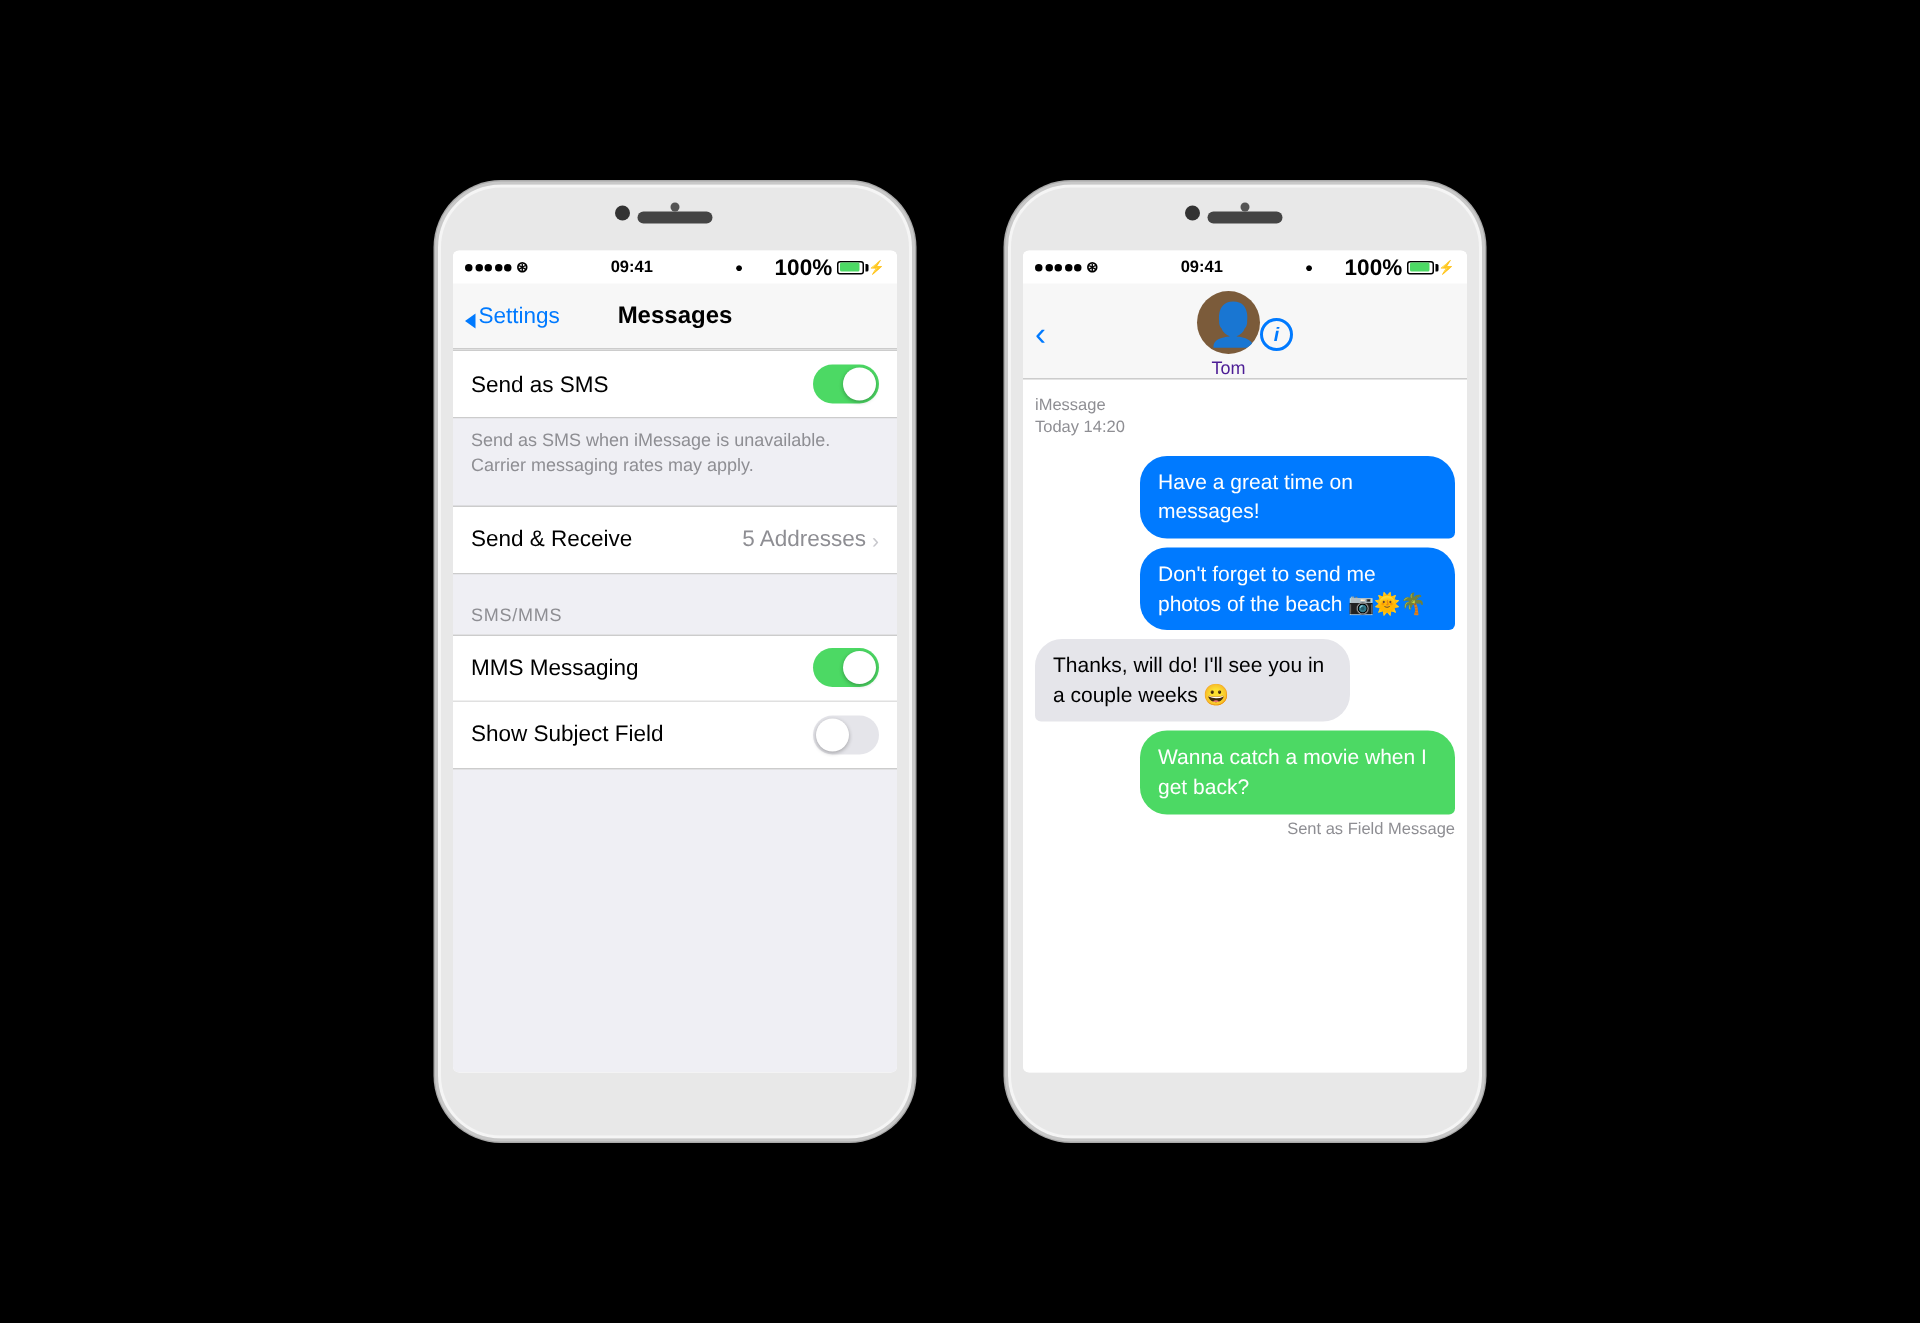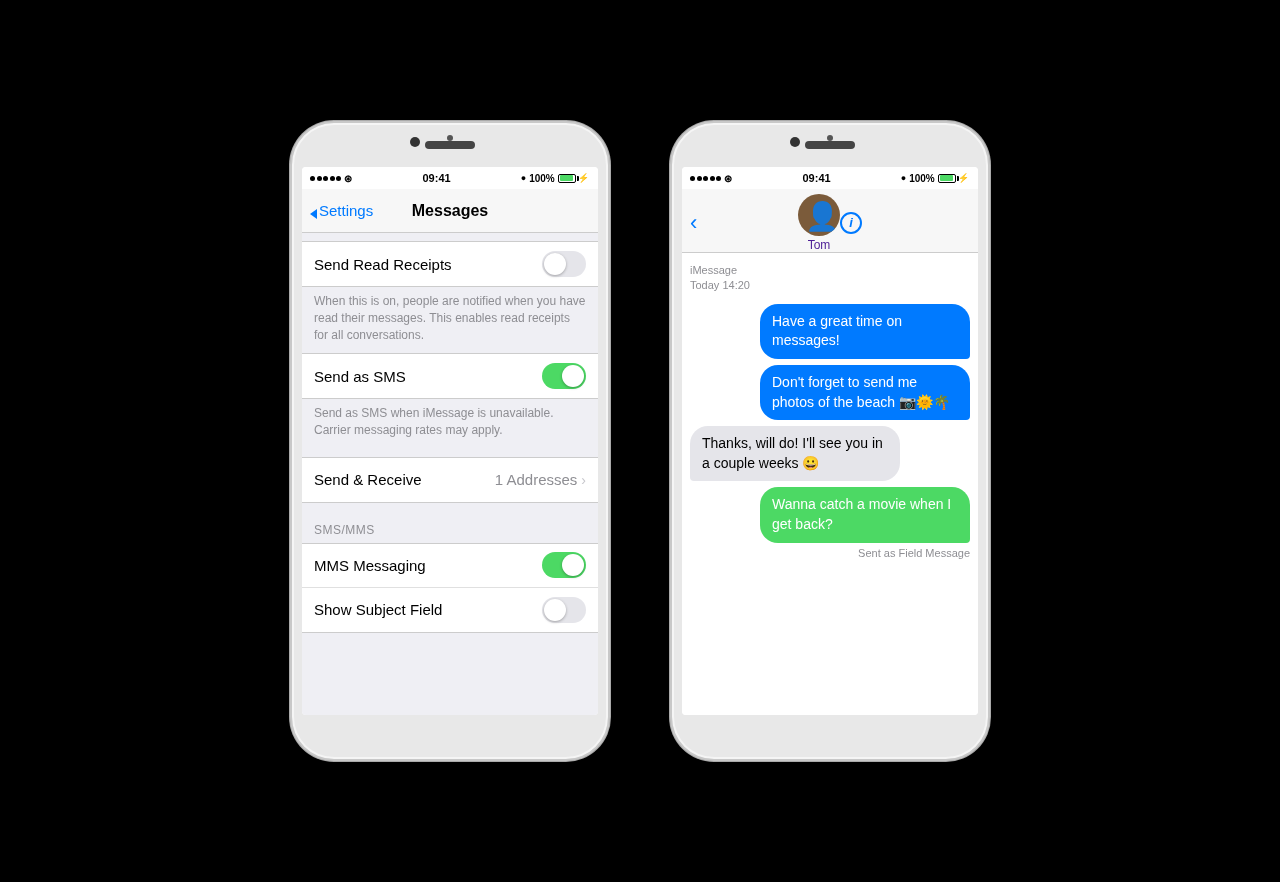--- a/index.html
+++ b/index.html
@@ -121,21 +121,21 @@
       border-radius: 0 1px 1px 0;
     }
     .battery-fill {
       background: #4cd964;
       height: 6px;
       width: 13px;
       border-radius: 1px;
       margin-left: 1px;
     }
     .lock-icon { font-size: 9px; }
-    .percent { font-size: 10px; font-weight: 600; }
+    .percent { font-size: 15px; font-weight: 600; margin-left: 18px; }
 
     
     .settings-nav {
       height: 44px;
       background: #f7f7f7;
       border-bottom: 1px solid #ccc;
       display: flex;
       align-items: center;
       justify-content: center;
       position: relative;
@@ -365,54 +365,41 @@
     <div class="settings-nav">
       <div class="settings-back">
         <div class="chevron-left"></div>
         <span>Settings</span>
       </div>
       <span class="settings-nav-title">Messages</span>
     </div>
 
     <div class="settings-content">
 
-      <div style="margin-top:8px;">
-        <div class="settings-section">
-          <div class="settings-row">
-            <span class="settings-row-label">Send Read Receipts</span>
-            <div class="toggle off">
-              <div class="toggle-knob"></div>
-            </div>
-          </div>
-        </div>
-        <div class="settings-description">
-          When this is on, people are notified when you have read their messages. This enables read receipts for all conversations.
-        </div>
-      </div>
 
       <div>
         <div class="settings-section">
           <div class="settings-row">
             <span class="settings-row-label">Send as SMS</span>
             <div class="toggle on">
               <div class="toggle-knob"></div>
             </div>
           </div>
         </div>
         <div class="settings-description">
           Send as SMS when iMessage is unavailable. Carrier messaging rates may apply.
         </div>
       </div>
 
       <div style="margin-top:8px;">
         <div class="settings-section">
           <div class="settings-row">
             <span class="settings-row-label">Send &amp; Receive</span>
             <div class="settings-row-value">
-              <span>1 Addresses</span>
+              <span>5 Addresses</span>
               <span style="color:#c7c7cc; font-size:14px;">›</span>
             </div>
           </div>
         </div>
       </div>
 
       <div>
         <div class="settings-section-header">SMS/MMS</div>
         <div class="settings-section">
           <div class="settings-row">

